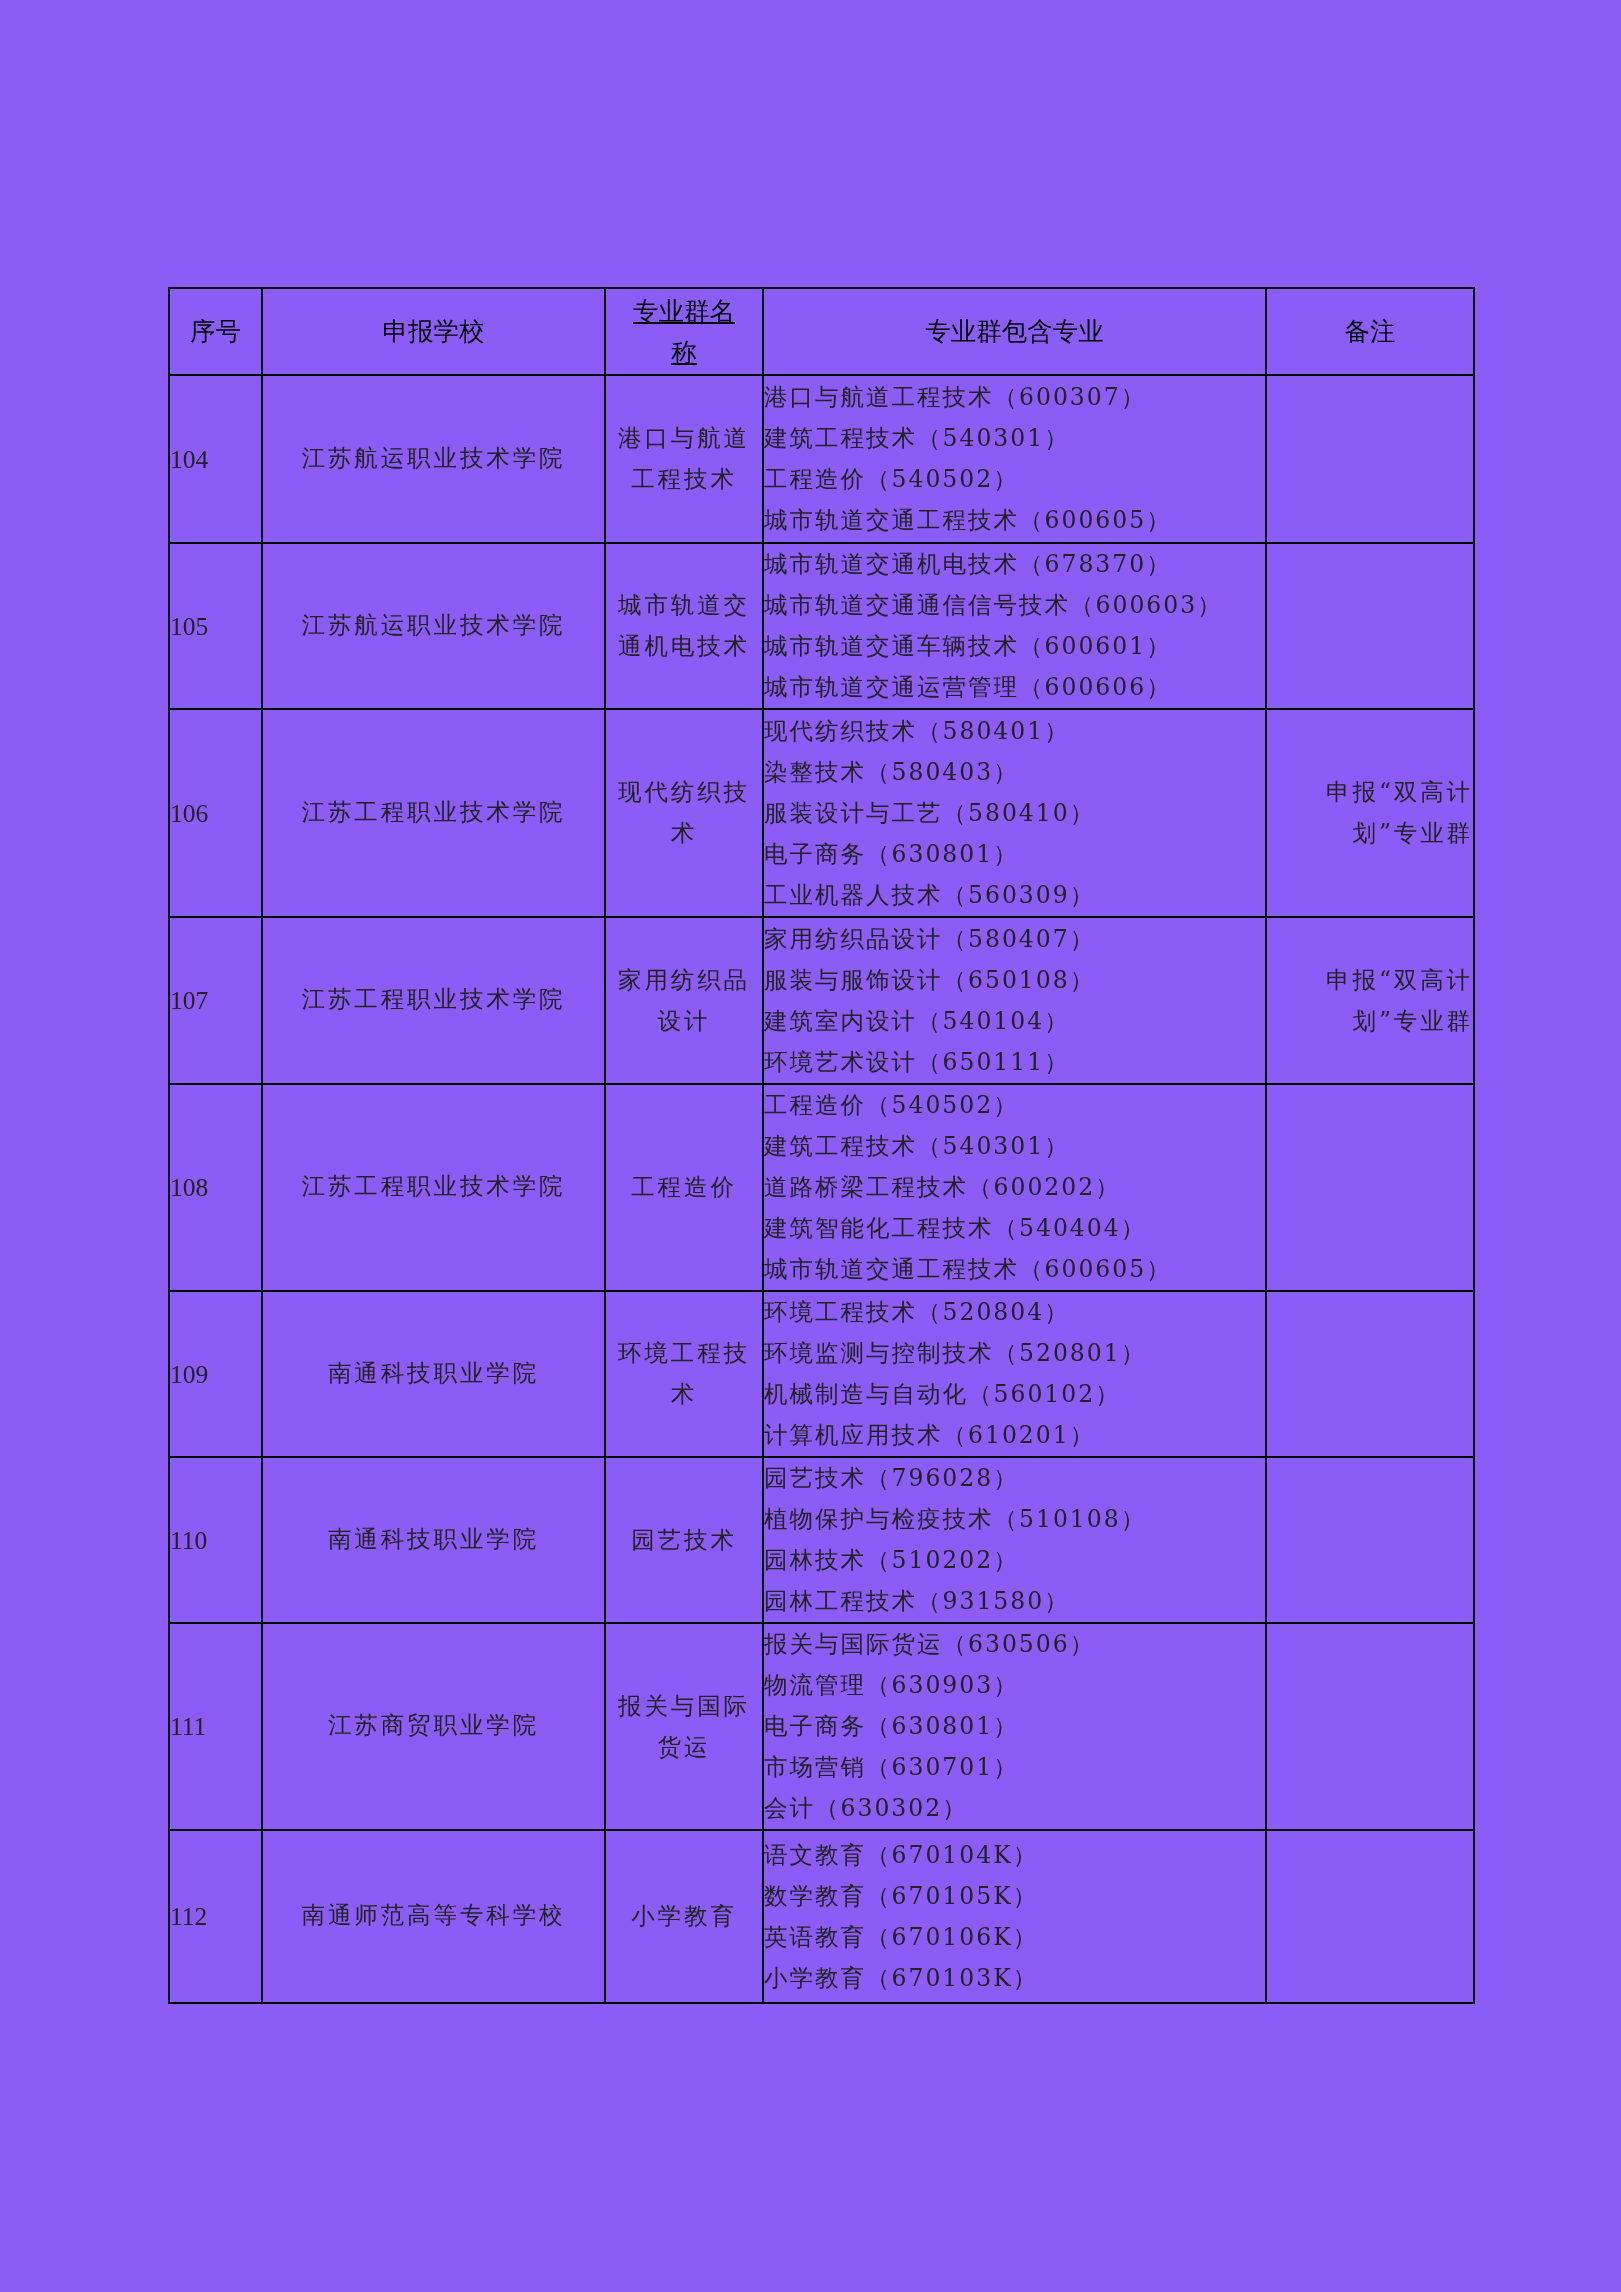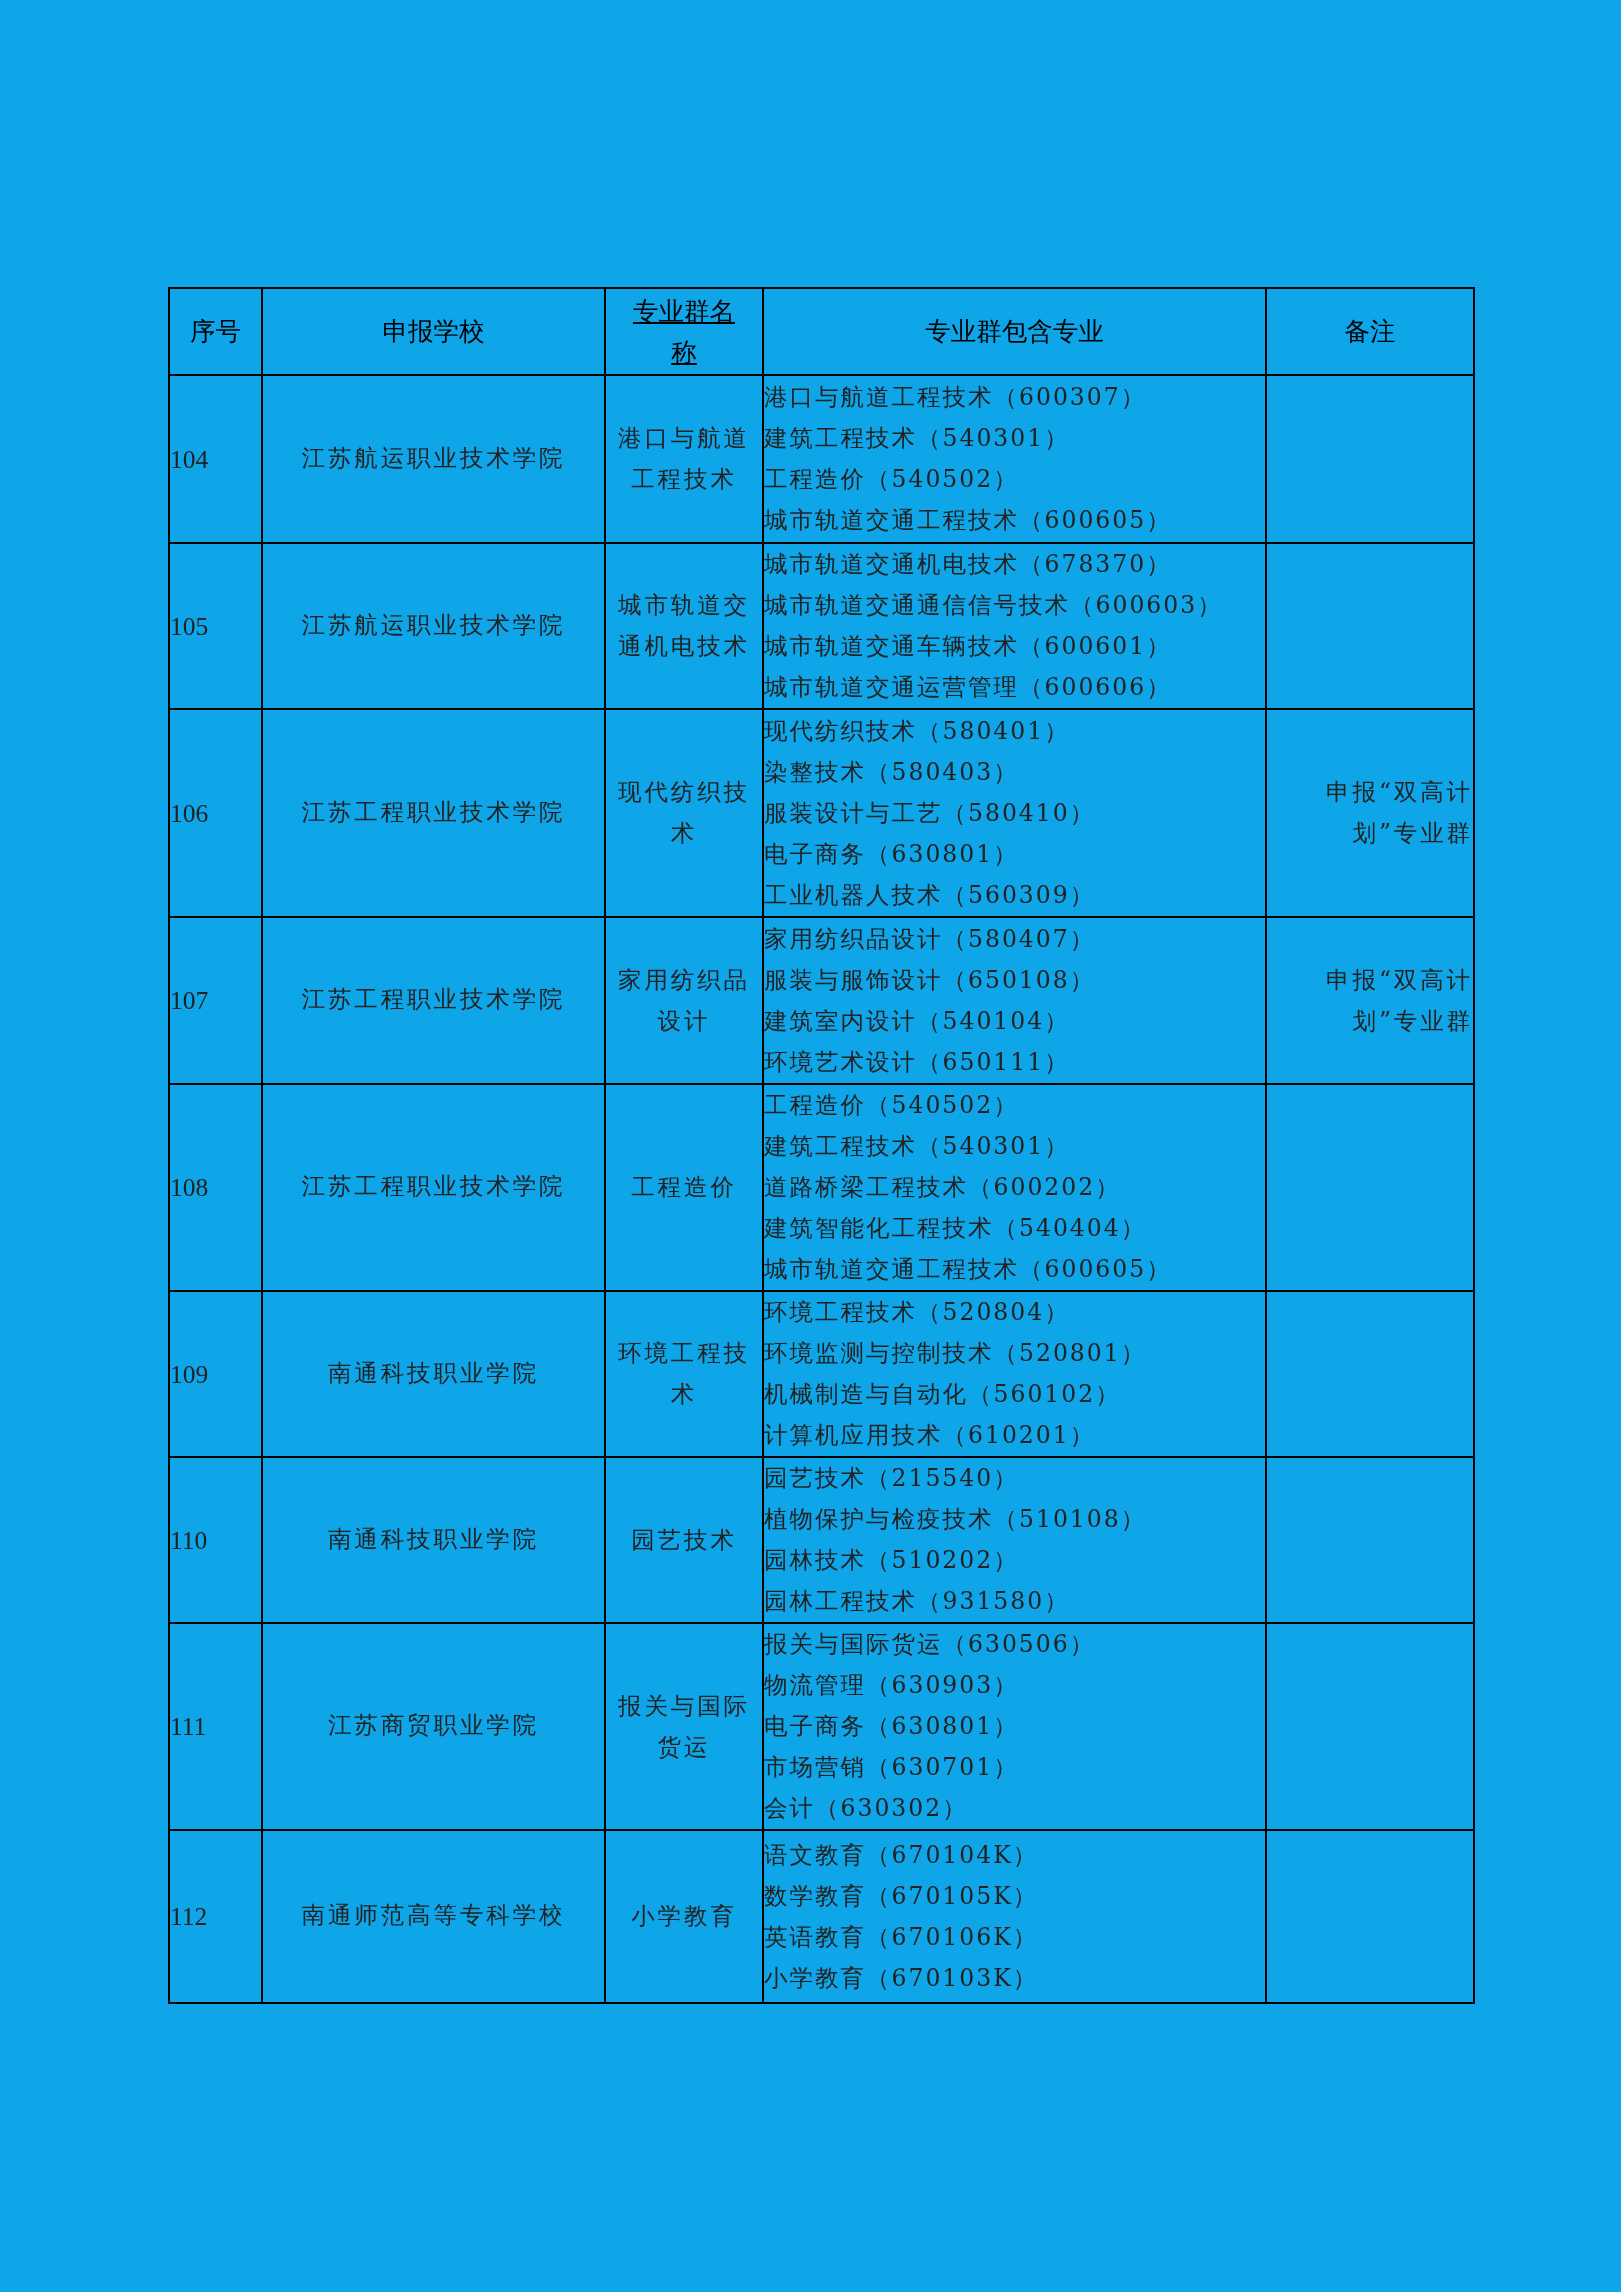--- a/index.html
+++ b/index.html
@@ -1,18 +1,18 @@
 <!DOCTYPE html>
 <html><head>
 <meta charset="utf-8">
 <style>
   html, body { margin: 0; padding: 0; background: #ffffff; }
   body { width: 1621px; height: 2293px; position: relative; overflow: hidden;
          font-family: "DejaVu Serif", "Liberation Serif", serif; color: #111; }
-  .page { position: absolute; left: 0; top: 0; width: 1621px; height: 2293px; background: #0ea5e9; }
+  .page { position: absolute; left: 0; top: 0; width: 1621px; height: 2293px; background: #8b5cf6; }
   table.main { position: absolute; left: 168px; top: 287px; width: 1305px;
                border-collapse: collapse; table-layout: fixed; }
   table.main td, table.main th { border: 2.9px solid #000; padding: 0; vertical-align: middle; }
   th { font-family: "DejaVu Sans", "Liberation Sans", sans-serif; font-weight: normal;
        font-size: 25.5px; line-height: 41px; text-align: center; color: #000; }
   td { font-size: 23.5px; line-height: 41px; color: #222; }
   td.num { font-family: "Liberation Serif", serif; font-size: 25.5px; }
   td.school { text-align: center; letter-spacing: 2.9px; font-family: Liberation Mono, monospace; }
   td.group { text-align: center; letter-spacing: 2.9px; padding: 0 7.8px; }
   td.majors { padding: 0 0 0 13.7px; letter-spacing: 2px; text-align: left; margin-left: 15px; }
@@ -115,21 +115,21 @@
             <div>机械制造与自动化（560102）</div>
             <div>计算机应用技术（610201）</div>
           </td>
           <td class="remark"></td>
         </tr>
         <tr style="height: 166px;">
           <td class="num">110</td>
           <td class="school">南通科技职业学院</td>
           <td class="group">园艺技术</td>
           <td class="majors">
-            <div>园艺技术（215540）</div>
+            <div>园艺技术（796028）</div>
             <div>植物保护与检疫技术（510108）</div>
             <div>园林技术（510202）</div>
             <div>园林工程技术（931580）</div>
           </td>
           <td class="remark"></td>
         </tr>
         <tr style="height: 207px;">
           <td class="num">111</td>
           <td class="school">江苏商贸职业学院</td>
           <td class="group">报关与国际货运</td>

